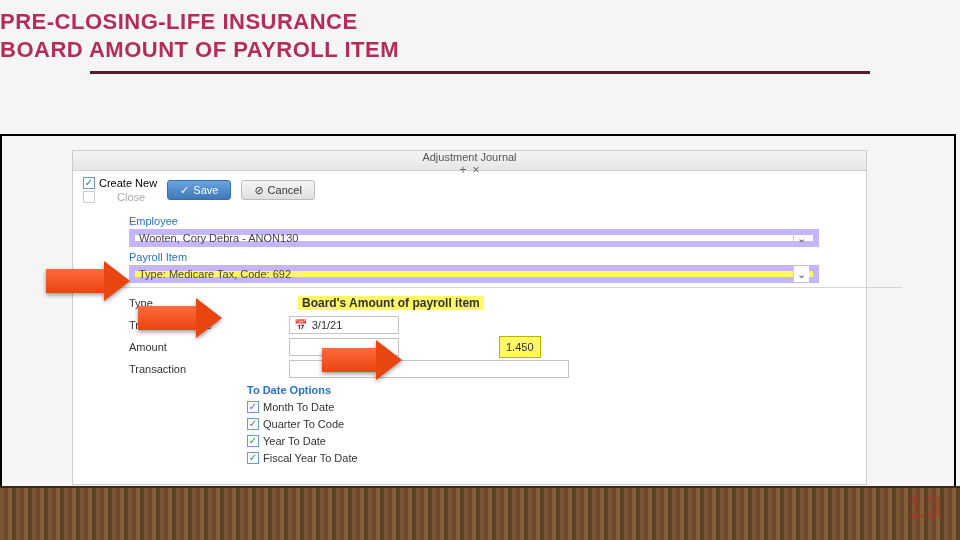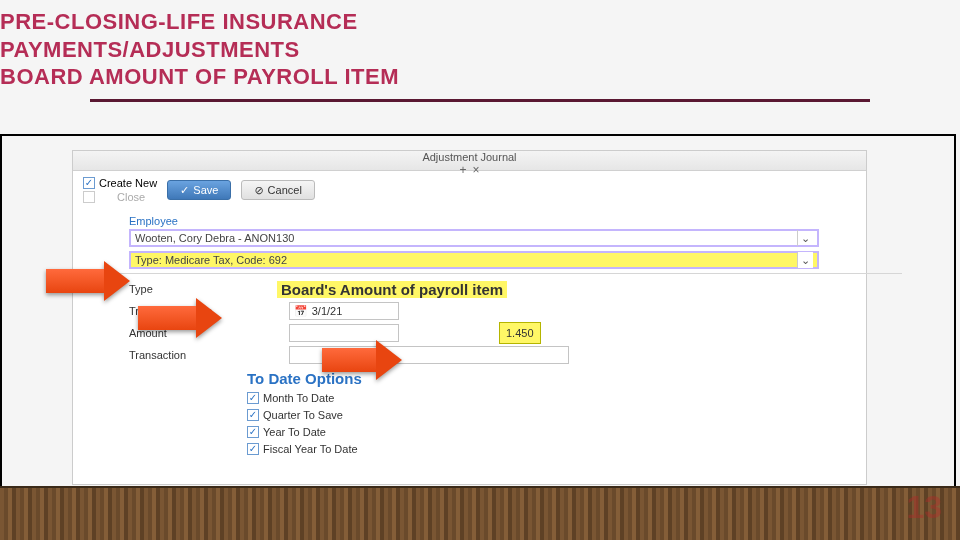--- a/index.html
+++ b/index.html
@@ -76,21 +76,21 @@
     color: #333;
     border: 1px solid #bbb;
   }
   .form-body {
     padding: 6px 20px 0 56px;
     font-size: 11px;
     color: #333;
   }
   .field-label { color: #2a72c4; font-size: 11px; margin-bottom: 2px; }
   .select-box {
-    border: 2px solid #c4b5fd;
+    border: 6px solid #c4b5fd;
     background: #fff;
     height: 18px;
     display: flex; align-items: center; justify-content: space-between;
     padding: 0 4px;
     font-size: 11px;
     color: #444;
     width: 690px;
     margin-bottom: 4px;
   }
   .select-box.hl { background: #fff766; }
@@ -115,29 +115,29 @@
   .val-hl {
     background:#fff766;
     border:1px solid #b5b500;
     padding:4px 6px;
     font-size:11px;
     margin-left: 100px;
   }
   .type-hl {
     background:#fff766;
     font-weight:bold;
-    font-size:15px;
+    font-size:12px;
     padding:0 4px;
-    margin-left: 30px;
+    margin-left: 51px;
   }
   .sect-hdr {
     color:#2a72c4;
     font-weight:bold;
     margin: 4px 0 2px 118px;
-    font-size:15px;
+    font-size:11px;
   }
   .opt-line { display:flex; align-items:center; gap:4px; margin-left:118px; font-size:11px; color:#333; height:17px; }
 
   .arrow {
     position: absolute;
     display: flex; align-items: center;
     filter: drop-shadow(0 2px 2px rgba(0,0,0,0.4));
   }
   .arrow .shaft {
     height: 24px;
@@ -164,21 +164,20 @@
   .outer-black {
     position:absolute; left:0; top:134px; width:956px; height:376px;
     border:2px solid #000; background:transparent; pointer-events:none;
   }
 </style>
 </head>
 <body>
 
 <div class="slide-title">
   <div>PRE-CLOSING-LIFE INSURANCE</div>
-  <div>PAYMENTS/ADJUSTMENTS</div>
   <div>BOARD AMOUNT OF PAYROLL ITEM</div>
 </div>
 <div class="title-rule"></div>
 
 <div class="outer-black"></div>
 
 <div class="app-window">
   <div class="win-header">
     <span>Adjustment Journal</span>
     <span class="win-close">
@@ -208,20 +207,21 @@
     </div>
   </div>
 
   <div class="form-body">
     <div class="field-label">Employee</div>
     <div class="select-box">
       <span>Wooten, Cory Debra - ANON130</span>
       <span class="chev">⌄</span>
     </div>
 
+    <div class="field-label">Payroll Item</div>
     <div class="select-box hl">
       <span>Type: Medicare Tax, Code: 692</span>
       <span class="chev" style="background:#fff;">⌄</span>
     </div>
 
     <div class="panel-divider"></div>
 
     <div class="input-row">
       <span class="lbl">Type</span>
       <span class="type-hl">Board's Amount of payroll item</span>
@@ -246,21 +246,21 @@
       <span class="input-box" style="width:280px;margin-left:42px;"></span>
     </div>
 
     <div class="sect-hdr">To Date Options</div>
     <div class="opt-line">
       <span class="checkbox">✓</span>
       <span>Month To Date</span>
     </div>
     <div class="opt-line">
       <span class="checkbox">✓</span>
-      <span>Quarter To Save</span>
+      <span>Quarter To Code</span>
     </div>
     <div class="opt-line">
       <span class="checkbox">✓</span>
       <span>Year To Date</span>
     </div>
     <div class="opt-line">
       <span class="checkbox">✓</span>
       <span>Fiscal Year To Date</span>
     </div>
   </div>

